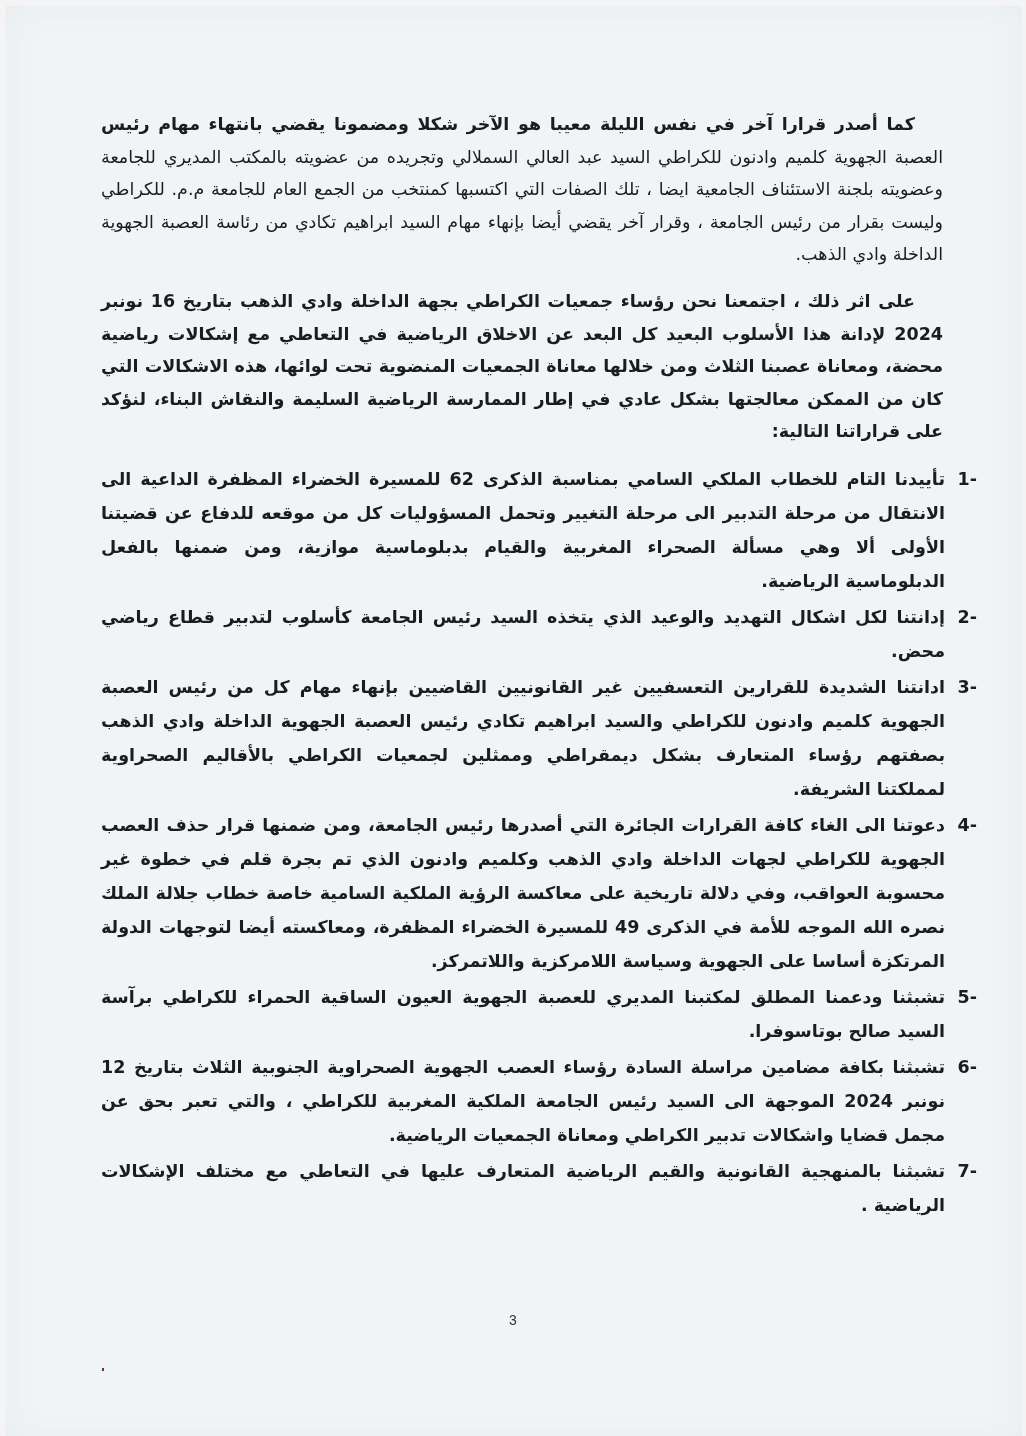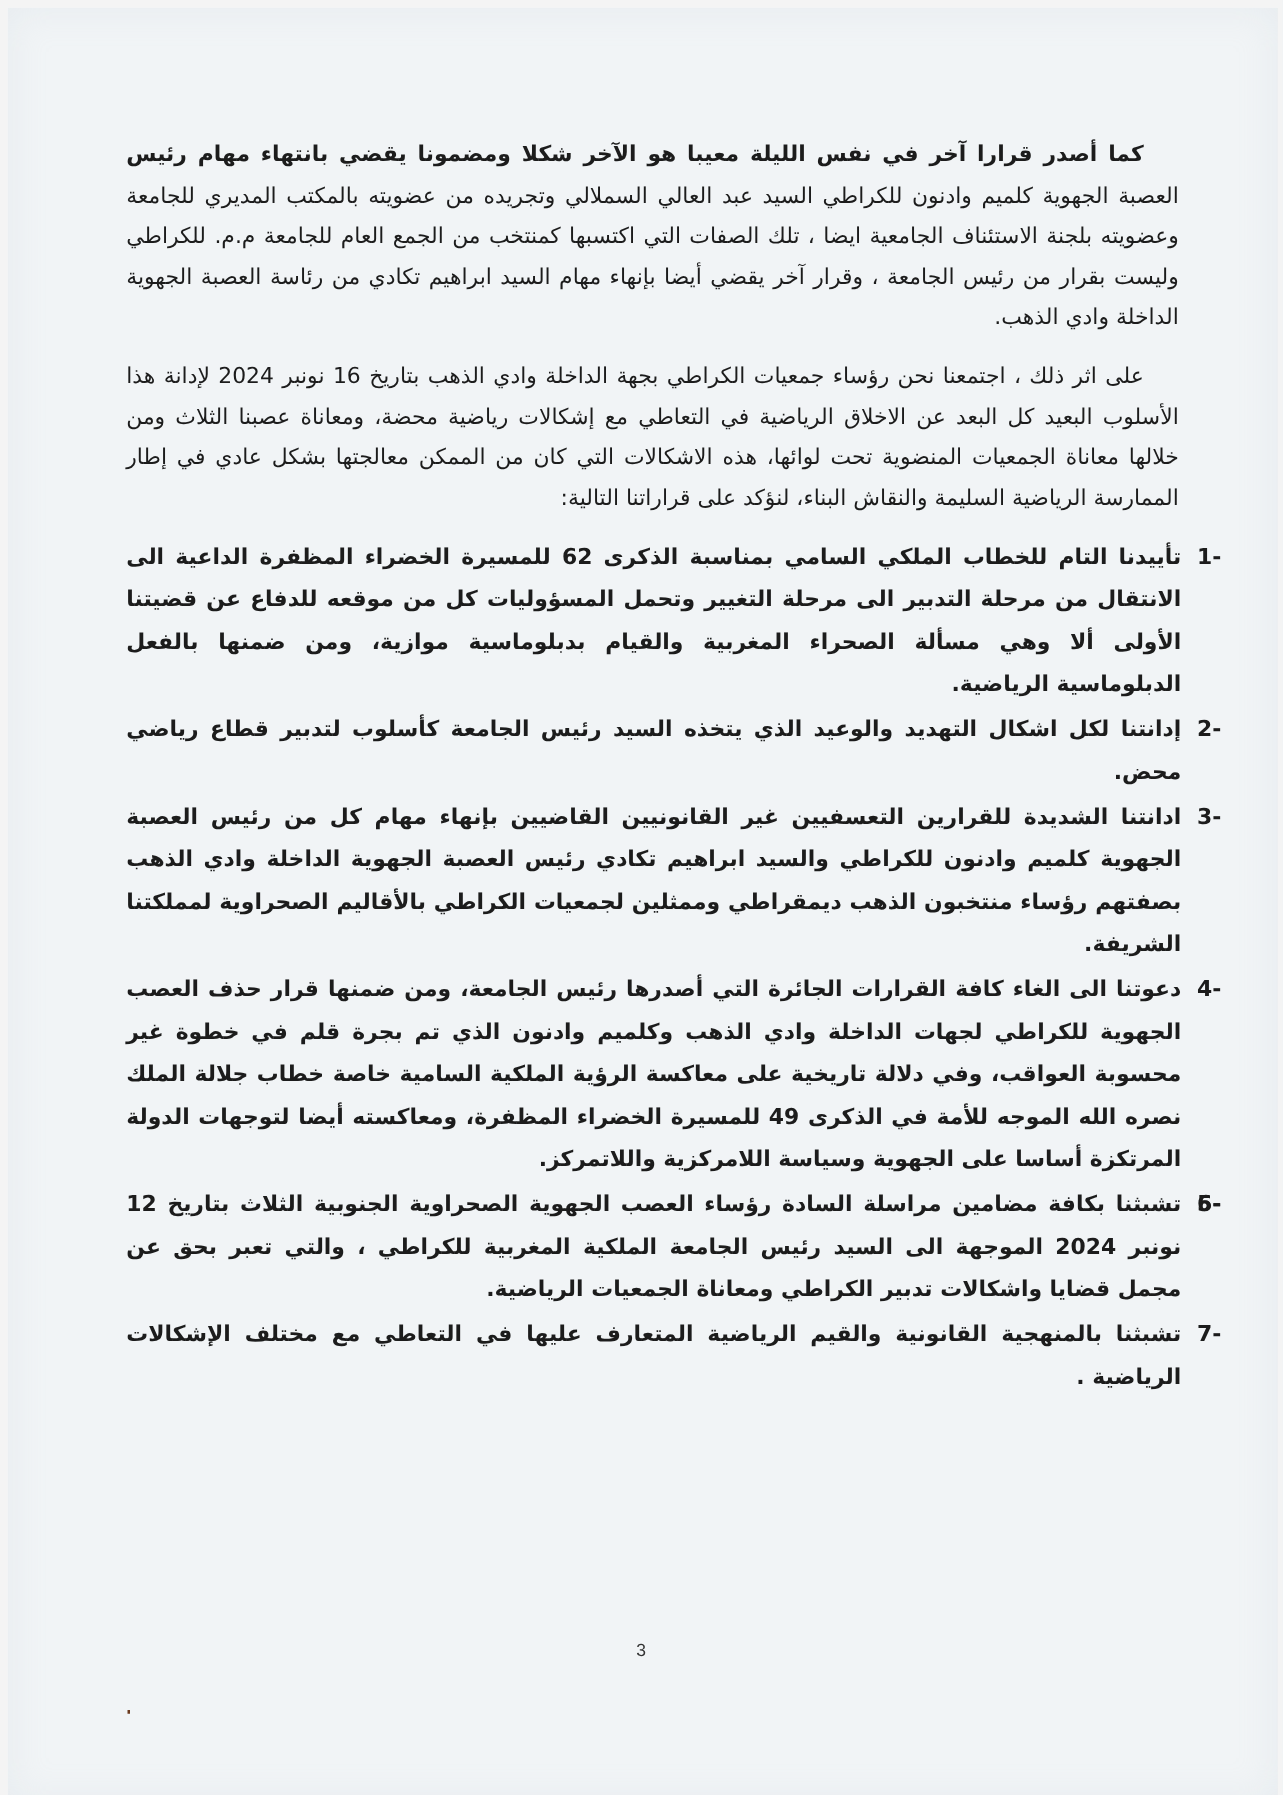--- a/index.html
+++ b/index.html
@@ -18,21 +18,21 @@
     direction:rtl; text-align:justify; text-align-last:right;
     color:#1c1c1c;
   }
   .para {
     font-size:17.5px; line-height:32.6px;
     margin:0 0 14px 0;
     text-indent:28px;
   }
   .para .b { font-weight:bold; }
   .para.reg { font-weight:normal; }
-  .para.bold { font-weight:normal; }
+  .para.bold { font-weight:bold; }
   .list { margin:0; padding:0; list-style:none; }
   .item {
     position:relative; font-weight:bold;
     font-size:17.5px; line-height:34px;
     padding-right:32px; margin-right:-34px;
     margin-bottom:2px;
   }
   .item .num {
     position:absolute; right:0; top:0;
     direction:ltr; unicode-bidi:isolate; white-space:nowrap;
@@ -61,28 +61,29 @@
       <li class="item">
         <span class="num">1-</span>
         <span>تأييدنا التام للخطاب الملكي السامي بمناسبة الذكرى 62 للمسيرة الخضراء المظفرة الداعية الى الانتقال من مرحلة التدبير الى مرحلة التغيير وتحمل المسؤوليات كل من موقعه للدفاع عن قضيتنا الأولى ألا وهي مسألة الصحراء المغربية والقيام بدبلوماسية موازية، ومن ضمنها بالفعل الدبلوماسية الرياضية.</span>
       </li>
       <li class="item">
         <span class="num">2-</span>
         <span>إدانتنا لكل اشكال التهديد والوعيد الذي يتخذه السيد رئيس الجامعة كأسلوب لتدبير قطاع رياضي محض.</span>
       </li>
       <li class="item">
         <span class="num">3-</span>
-        <span>ادانتنا الشديدة للقرارين التعسفيين غير القانونيين القاضيين بإنهاء مهام كل من رئيس العصبة الجهوية كلميم وادنون للكراطي والسيد ابراهيم تكادي رئيس العصبة الجهوية الداخلة وادي الذهب بصفتهم رؤساء منتخبون الذهب ديمقراطي وممثلين لجمعيات الكراطي بالأقاليم الصحراوية لمملكتنا الشريفة.</span>
+        <span>ادانتنا الشديدة للقرارين التعسفيين غير القانونيين القاضيين بإنهاء مهام كل من رئيس العصبة الجهوية كلميم وادنون للكراطي والسيد ابراهيم تكادي رئيس العصبة الجهوية الداخلة وادي الذهب بصفتهم رؤساء المتعارف بشكل ديمقراطي وممثلين لجمعيات الكراطي بالأقاليم الصحراوية لمملكتنا الشريفة.</span>
       </li>
       <li class="item">
         <span class="num">4-</span>
         <span>دعوتنا الى الغاء كافة القرارات الجائرة التي أصدرها رئيس الجامعة، ومن ضمنها قرار حذف العصب الجهوية للكراطي لجهات الداخلة وادي الذهب وكلميم وادنون الذي تم بجرة قلم في خطوة غير محسوبة العواقب، وفي دلالة تاريخية على معاكسة الرؤية الملكية السامية خاصة خطاب جلالة الملك نصره الله الموجه للأمة في الذكرى 49 للمسيرة الخضراء المظفرة، ومعاكسته أيضا لتوجهات الدولة المرتكزة أساسا على الجهوية وسياسة اللامركزية واللاتمركز.</span>
       </li>
       <li class="item">
         <span class="num">5-</span>
+        <span>تشبثنا ودعمنا المطلق لمكتبنا المديري للعصبة الجهوية العيون الساقية الحمراء للكراطي برآسة السيد صالح بوتاسوفرا.</span>
       </li>
       <li class="item">
         <span class="num">6-</span>
         <span>تشبثنا بكافة مضامين مراسلة السادة رؤساء العصب الجهوية الصحراوية الجنوبية الثلاث بتاريخ 12 نونبر 2024 الموجهة الى السيد رئيس الجامعة الملكية المغربية للكراطي ، والتي تعبر بحق عن مجمل قضايا واشكالات تدبير الكراطي ومعاناة الجمعيات الرياضية.</span>
       </li>
       <li class="item">
         <span class="num">7-</span>
         <span>تشبثنا بالمنهجية القانونية والقيم الرياضية المتعارف عليها في التعاطي مع مختلف الإشكالات الرياضية .</span>
       </li>
     </ol>

